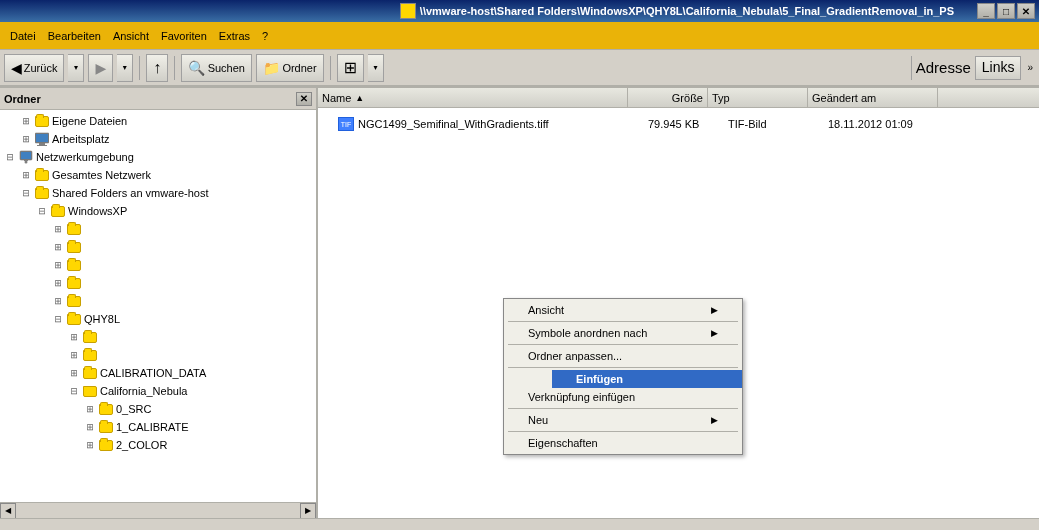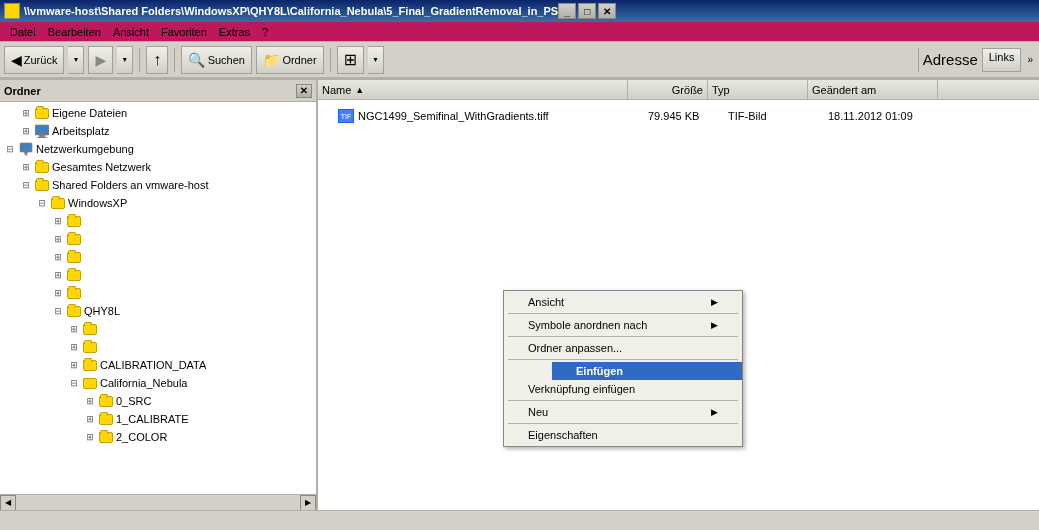--- a/index.html
+++ b/index.html
@@ -12,24 +12,25 @@
       overflow: hidden;
     }
 
     
     .title-bar {
       background: linear-gradient(to bottom, #0a246a, #3a6ea5);
       color: white;
       height: 22px;
       display: flex;
       align-items: center;
-      justify-content: flex-start;
+      justify-content: flex-end;
       padding: 0 4px;
       font-size: 11px;
       font-weight: bold;
+      gap: 23px;
     }
     .title-bar-left {
       display: flex;
       align-items: center;
       gap: 4px;
     }
     .title-icon {
       width: 16px;
       height: 16px;
       background: #ffd700;
@@ -48,22 +49,22 @@
       font-size: 10px;
       cursor: pointer;
       display: flex;
       align-items: center;
       justify-content: center;
       font-weight: bold;
     }
 
     
     .menu-bar {
-      background: #be185d;
-      height: 20px;
+      background: #eab308;
+      height: 28px;
       display: flex;
       align-items: center;
       padding: 0 4px;
       border-bottom: 1px solid #b0afa8;
     }
     .menu-item {
       padding: 2px 6px;
       cursor: pointer;
       color: #000;
     }
@@ -116,21 +117,21 @@
     .address-label {
       font-size: 15px;
       color: #000;
     }
     .links-btn {
       background: linear-gradient(to bottom, #f0efe8, #d0cfc8);
       border: 1px solid #a0a0a0;
       padding: 2px 6px;
       cursor: pointer;
       height: 24px;
-      font-size: 11px;
+      font-size: 14px;
     }
     .toolbar-right-sep {
       width: 1px;
       height: 24px;
       background: #a0a0a0;
     }
     .expand-btn {
       font-size: 10px;
       cursor: pointer;
       padding: 0 2px;

